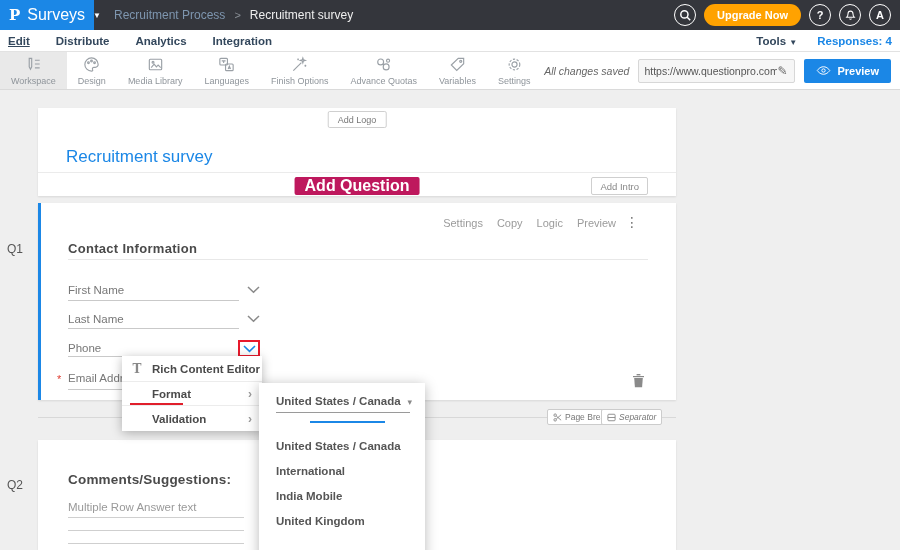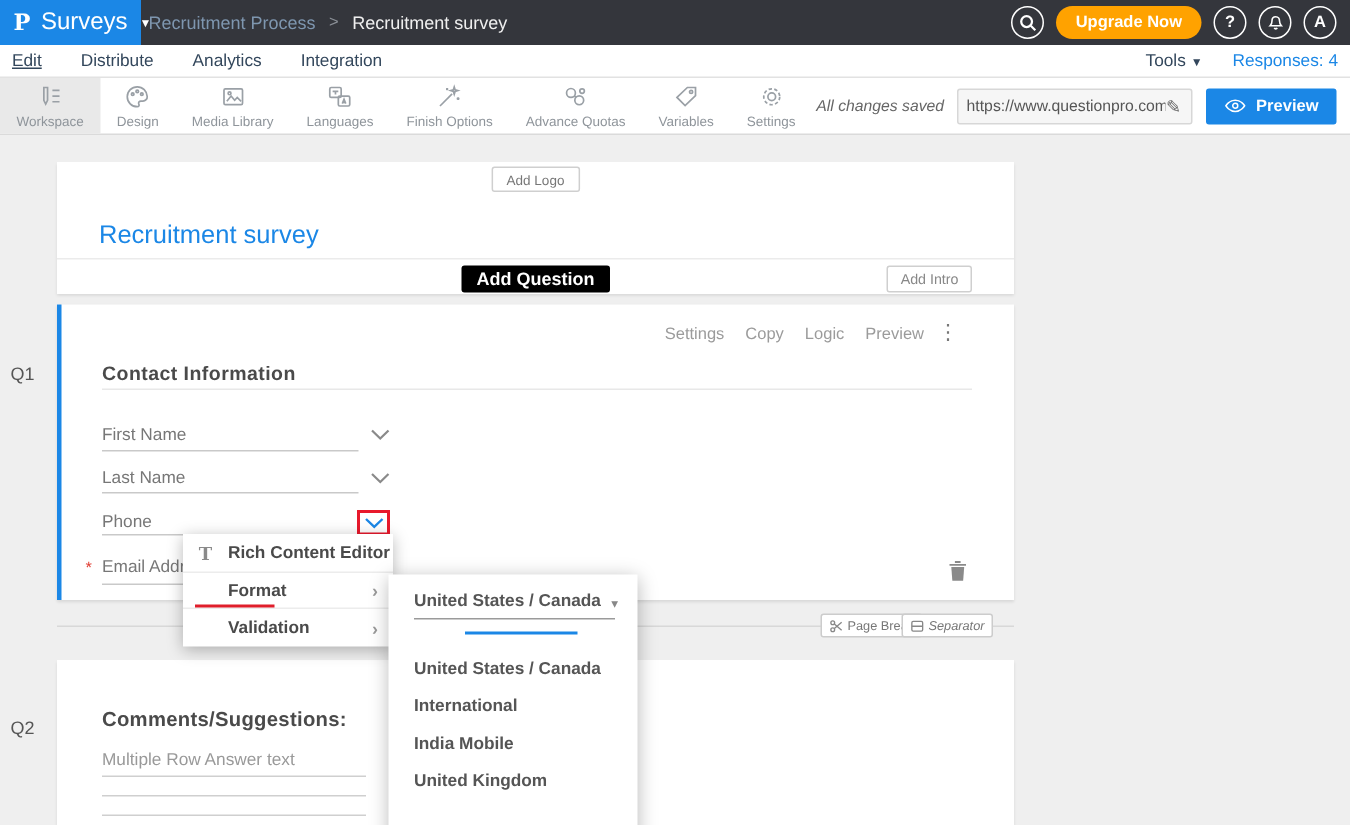--- a/index.html
+++ b/index.html
@@ -5,30 +5,30 @@
   * { margin:0; padding:0; box-sizing:border-box; }
   html,body { width:900px; height:550px; background:#fff; font-family:"Liberation Sans",sans-serif; overflow:hidden; position:relative; }
   svg { display:block; }
 
   
   .topbar { position:absolute; top:0; left:0; width:900px; height:30px; background:#34363C; display:flex; align-items:center; z-index:20; }
   .brand { width:94px; height:30px; background:#1B87E6; color:#fff; display:flex; align-items:center; gap:7px; padding:0 9px; cursor:pointer; }
   .brand .logo { font-weight:bold; font-size:15px; font-family:"DejaVu Serif",serif; }
   .brand .bname { font-size:16px; }
   .brand .bcaret { font-size:8px; margin-left:1px; }
-  .crumbs { margin-left:5px; display:flex; align-items:center; gap:9px; font-size:12px; }
+  .crumbs { margin-left:20px; display:flex; align-items:center; gap:9px; font-size:12px; }
   .crumb-parent { color:#7E96AF; cursor:pointer; }
   .crumb-sep { color:#8A8F96; font-size:11px; }
   .crumb-current { color:#EFEFEF; }
   .top-right { margin-left:auto; display:flex; align-items:flex-start; gap:8px; padding-right:9px; }
   .circle-btn { width:22px; height:22px; border:1.5px solid #fff; border-radius:50%; color:#fff; font-size:11px; font-weight:bold; display:flex; align-items:center; justify-content:center; cursor:pointer; }
   .upgrade-btn { height:22px; border-radius:11px; background:#FFA200; color:#fff; font-size:11px; font-weight:bold; display:flex; align-items:center; padding:0 13px; cursor:pointer; }
 
   
-  .subnav { position:absolute; top:30px; left:0; width:900px; height:22px; background:#fff; border-bottom:1px solid #E2E2E2; display:flex; align-items:center; font-size:11.5px; font-weight:400; color:#33475C; z-index:19; }
+  .subnav { position:absolute; top:30px; left:0; width:900px; height:22px; background:#fff; border-bottom:1px solid #E2E2E2; display:flex; align-items:center; font-size:11.5px; font-weight:700; color:#33475C; z-index:19; }
   .subnav .tab { margin-left:26px; cursor:pointer; }
   .subnav .tab:first-child { margin-left:8px; }
   .subnav .tab.active { text-decoration:underline; }
   .subnav-right { margin-left:auto; display:flex; align-items:center; gap:20px; padding-right:8px; }
   .tools { color:#33475C; cursor:pointer; }
   .tools .tcaret { font-size:8px; }
   .responses { color:#1B87E6; cursor:pointer; }
 
   
   .toolbar { position:absolute; top:52px; left:0; width:900px; height:38px; background:#fff; border-bottom:1px solid #DADADA; display:flex; align-items:stretch; z-index:18; }
@@ -45,21 +45,21 @@
 
   
   .content { position:absolute; top:90px; left:0; width:900px; height:460px; background:#EFEFEF; }
   .card { position:absolute; background:#fff; box-shadow:0 1px 2px rgba(0,0,0,.10); }
 
   
   .header-card { left:38px; top:18px; width:638px; height:88px; }
   .add-logo-btn { position:absolute; left:50%; transform:translateX(-50%); top:3px; height:17px; border:1px solid #CFCFCF; border-radius:2px; background:#fff; font-size:9px; color:#777; display:flex; align-items:center; padding:0 9px; cursor:pointer; }
   .survey-title { position:absolute; left:28px; top:39px; font-size:17px; color:#1B87E6; cursor:text; }
   .header-divider { position:absolute; left:0; right:0; top:64px; border-top:1px solid #EBEBEB; }
-  .add-question-btn { position:absolute; left:50%; transform:translateX(-50%); top:69px; height:18px; background:#000000; border-radius:2px; color:#fff; font-size:12px; font-weight:bold; display:flex; align-items:center; padding:0 10px; cursor:pointer; }
+  .add-question-btn { position:absolute; left:50%; transform:translateX(-50%); top:69px; height:18px; background:#be185d; border-radius:2px; color:#fff; font-size:16px; font-weight:bold; display:flex; align-items:center; padding:0 10px; cursor:pointer; }
   .add-intro-btn { position:absolute; right:28px; top:69px; height:18px; border:1px solid #CFCFCF; border-radius:2px; background:#fff; font-size:9.5px; color:#888; display:flex; align-items:center; padding:0 8px; cursor:pointer; }
 
   
   .q-gutter-label { position:absolute; left:7px; font-size:12px; color:#555; }
 
   
   .q1-card { left:38px; top:113px; width:638px; height:197px; border-left:3px solid #1B87E6; }
   .q1-actions { position:absolute; top:14px; right:60px; display:flex; gap:14px; font-size:11px; color:#9B9B9B; }
   .q1-actions span { cursor:pointer; }
   .kebab { position:absolute; top:11px; right:37px; color:#777; font-size:14px; cursor:pointer; font-family:"DejaVu Sans",sans-serif; }

